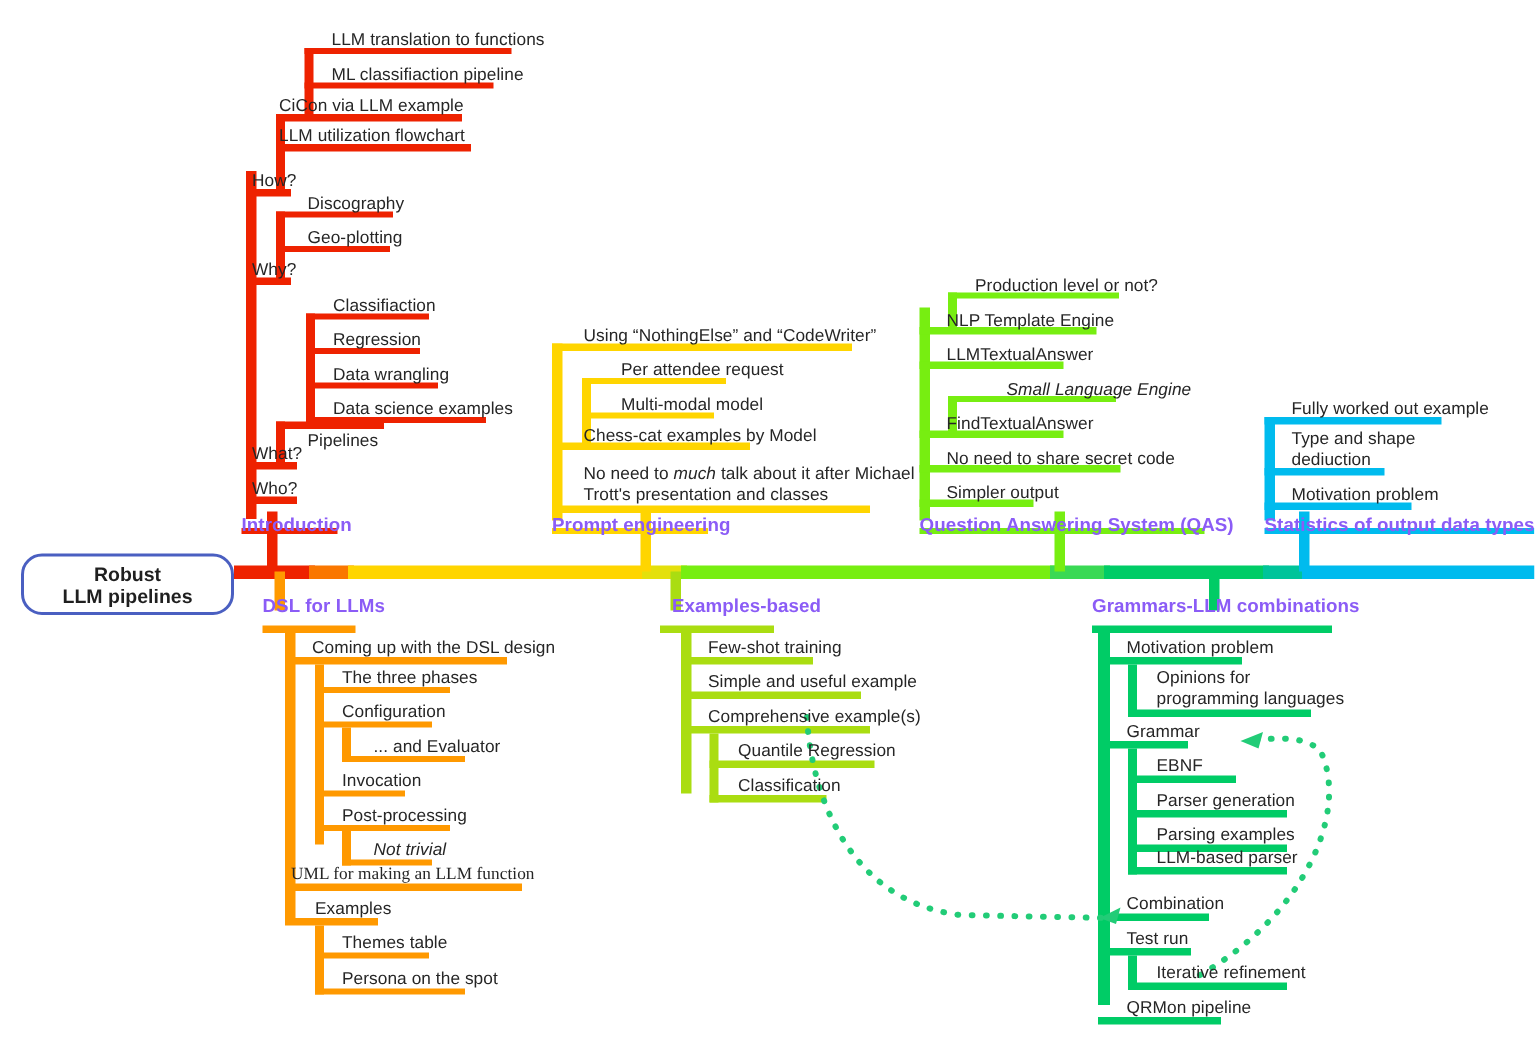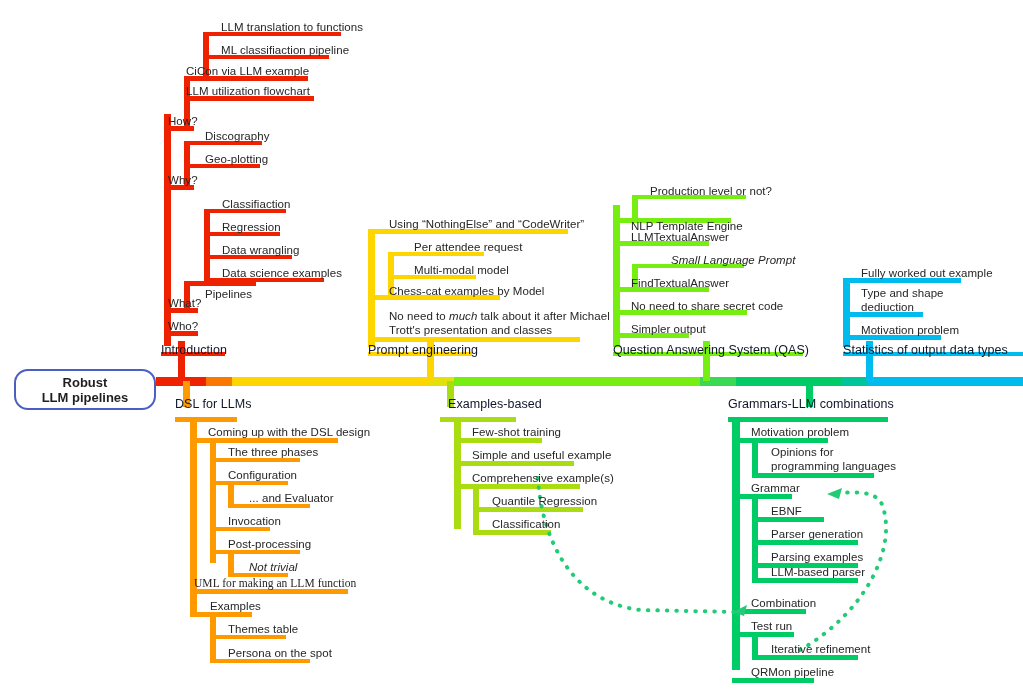--- a/index.html
+++ b/index.html
@@ -22,23 +22,23 @@
   }
   .node-label{
     position:absolute;
     color:#262626;
     font-size:11.5px;
     line-height:13.5px;
     white-space:pre;
     letter-spacing:0.05px;
   }
   .node-label.lvl1{
-    font-weight:normal;
+    font-weight:bold;
     font-size:12.5px;
-    color:#0f172a;
+    color:#8b5cf6;
   }
   .node-label.italic{ font-style:italic; }
   .node-label .em{ font-style:italic; }
 
   .root-node{
     position:absolute;
     left:14px; top:369px;
     width:142px; height:41px;
     border:2px solid #4a5fc1;
     border-radius:14px;
@@ -261,23 +261,23 @@
   <div class="node-label lvl1" style="left:161px;top:344px;">Introduction</div>
 
   <div class="node-label" style="left:389px;top:218px;">Using “NothingElse” and “CodeWriter”</div>
   <div class="node-label" style="left:414px;top:241px;">Per attendee request</div>
   <div class="node-label" style="left:414px;top:264px;">Multi-modal model</div>
   <div class="node-label" style="left:389px;top:285px;">Chess-cat examples by Model</div>
   <div class="node-label" style="left:389px;top:310px;"><span>No need to </span><span class="em">much</span><span> talk about it after Michael</span><br><span>Trott's presentation and classes</span></div>
   <div class="node-label lvl1" style="left:368px;top:344px;">Prompt engineering</div>
 
   <div class="node-label" style="left:650px;top:185px;">Production level or not?</div>
-  <div class="node-label" style="left:631px;top:220px;text-align:right;">NLP Template Engine</div>
+  <div class="node-label" style="left:631px;top:208px;text-align:right;">NLP Template Engine</div>
   <div class="node-label" style="left:631px;top:231px;">LLMTextualAnswer</div>
-  <div class="node-label italic" style="left:671px;top:254px;">Small Language Prompt</div>
+  <div class="node-label italic" style="left:671px;top:254px;">Small Language Engine</div>
   <div class="node-label" style="left:631px;top:277px;">FindTextualAnswer</div>
   <div class="node-label" style="left:631px;top:300px;">No need to share secret code</div>
   <div class="node-label" style="left:631px;top:323px;">Simpler output</div>
   <div class="node-label lvl1" style="left:613px;top:344px;">Question Answering System (QAS)</div>
 
   <div class="node-label" style="left:861px;top:267px;">Fully worked out example</div>
   <div class="node-label" style="left:861px;top:287px;">Type and shape
 dediuction</div>
   <div class="node-label" style="left:861px;top:324px;">Motivation problem</div>
   <div class="node-label lvl1" style="left:843px;top:344px;">Statistics of output data types</div>

